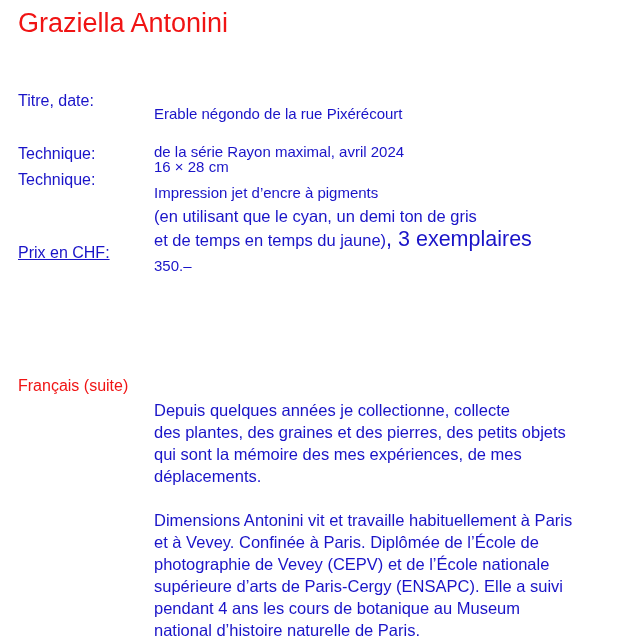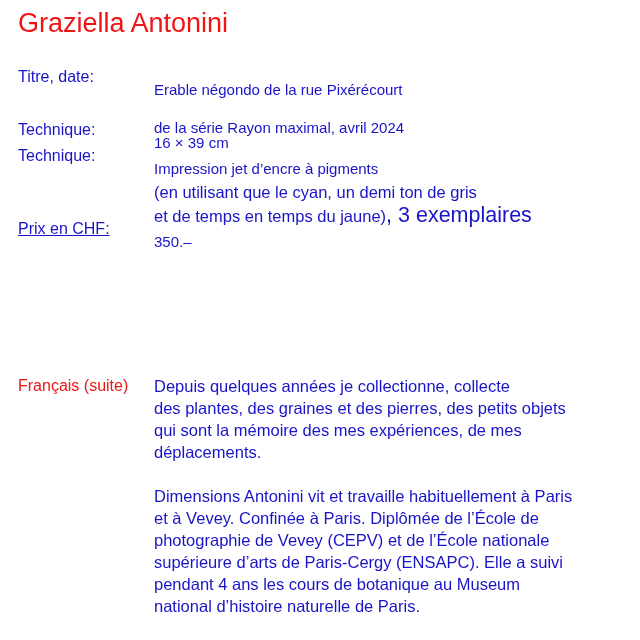--- a/index.html
+++ b/index.html
@@ -1,18 +1,18 @@
 <!DOCTYPE html>
 <html><head>
 <meta charset="utf-8">
 <style>
   html, body { margin:0; padding:0; background:#ffffff; }
   body { width:640px; height:640px; position:relative; overflow:hidden; font-family:"Liberation Sans", sans-serif; }
   .red { color:#f01414; }
-  .blue { color:#1a14c8; }
+  .blue { color:#1a14c8;margin-top:24px; }
   .title { position:absolute; left:18px; top:10px; font-size:27px; line-height:26px; }
   .row { position:absolute; left:18px; width:610px; }
   .lbl { position:absolute; left:0; font-size:16px; line-height:22px; }
   .val { position:absolute; left:136px; width:470px; }
   .big { font-size:15px; line-height:24px; display:block;margin-top:14px; }
   .small { font-size:16.5px; line-height:22px; display:block; }
   .para { font-size:16.5px; line-height:22px; margin:0; }
 </style>
 </head>
 <body>
@@ -23,21 +23,21 @@
   <span class="lbl" style="top:2px;">Titre, date:</span>
   <div class="val">
     <span class="big">Erable négondo de la rue Pixérécourt</span>
     <span class="big">de la série Rayon maximal, avril 2024</span>
   </div>
 </div>
 
 <div class="row blue" style="top:117px;">
   <span class="lbl" style="top:2px;">Technique:</span>
   <div class="val">
-    <span class="big">16 × 39 cm</span>
+    <span class="big">16 × 28 cm</span>
   </div>
 </div>
 
 <div class="row blue" style="top:143px;">
   <span class="lbl" style="top:2px;">Technique:</span>
   <div class="val">
     <span class="big">Impression jet d’encre à pigments</span>
     <span class="small">(en utilisant que le cyan, un demi ton de gris</span>
     <span class="small" style="line-height:24px;"><span>et de temps en temps du jaune)</span><span style="font-size:21.5px;">, 3 exemplaires</span></span>
   </div>

